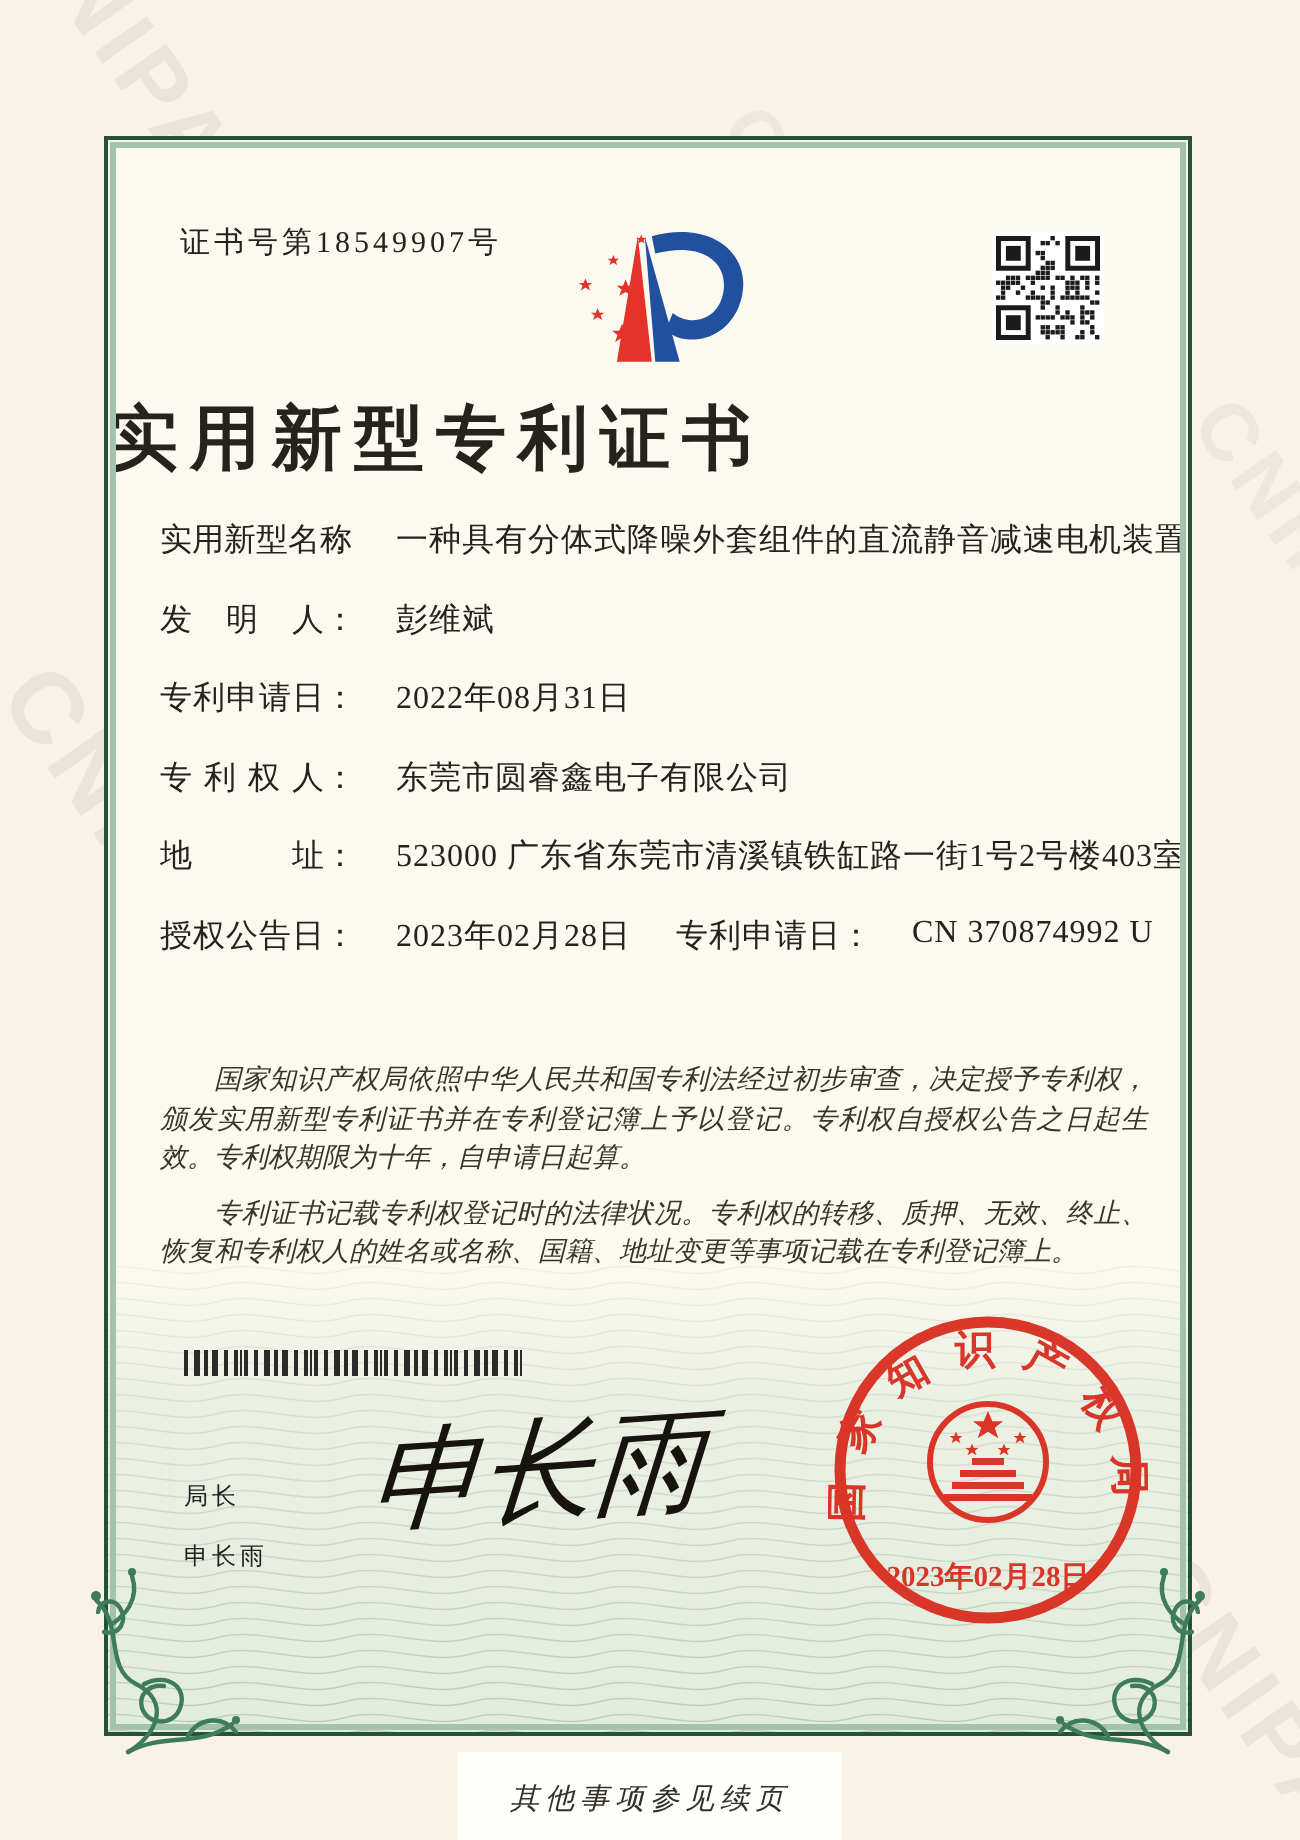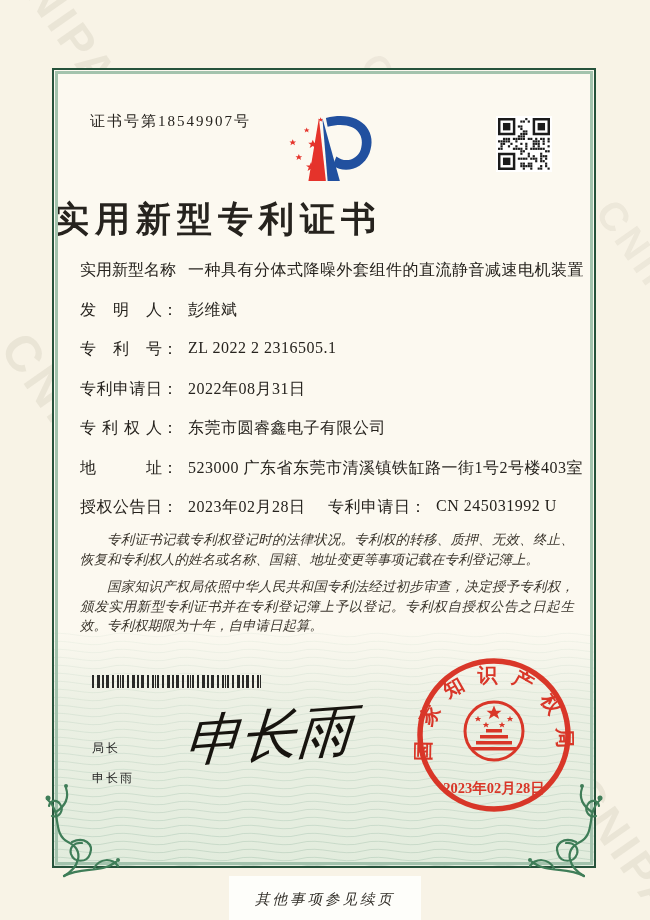--- a/index.html
+++ b/index.html
@@ -49,21 +49,21 @@
 
   .title {
     position:absolute; left:0; top:126px; width:100%; text-align:left;
     font-size:35px; font-weight:bold; letter-spacing:6px; z-index:2;
   }
 
   .rows { position:absolute; left:26px; top:190px; width:495px; z-index:2; font-size:16px; }
   .row { height:20px; margin-bottom:19.5px; white-space:nowrap; }
   .row-label { display:inline-block; width:82px; text-align:justify; text-align-last:justify; vertical-align:top;}
   .row-colon { display:inline-block; vertical-align:top;}
-  .row-value { display:inline-block; margin-left:10px; vertical-align:top; letter-spacing:0.5px;}
+  .row-value { display:inline-block; margin-left:20px; vertical-align:top; letter-spacing:0.5px;}
   .row-value.fixed { width:136px; }
   .row .second { margin-left:4px; }
 
   .body-text {
     position:absolute; left:26px; top:460px; width:494px; z-index:2;
     font-size:13.5px; font-style:italic; color:#3a352c; line-height:19.5px;
     text-align:justify;
   }
   .body-text p { text-indent:2em; margin-bottom:8px; }
 
@@ -323,39 +323,36 @@
     <div class="title">实用新型专利证书</div>
 
     <div class="rows">
       <div class="row">
         <span class="row-label">实用新型名称</span><span class="row-colon">：</span><span class="row-value">一种具有分体式降噪外套组件的直流静音减速电机装置</span>
       </div>
       <div class="row">
         <span class="row-label">发明人</span><span class="row-colon">：</span><span class="row-value">彭维斌</span>
       </div>
       <div class="row">
-        <span class="row-label">专利号</span><span class="row-colon">：</span><span class="row-value">ZL 2022 2 2316505.1</span>
-      </div>
-      <div class="row">
         <span class="row-label">专利申请日</span><span class="row-colon">：</span><span class="row-value">2022年08月31日</span>
       </div>
       <div class="row">
         <span class="row-label">专利权人</span><span class="row-colon">：</span><span class="row-value">东莞市圆睿鑫电子有限公司</span>
       </div>
       <div class="row">
         <span class="row-label">地址</span><span class="row-colon">：</span><span class="row-value">523000 广东省东莞市清溪镇铁缸路一街1号2号楼403室</span>
       </div>
       <div class="row">
-        <span class="row-label">授权公告日</span><span class="row-colon">：</span><span class="row-value fixed">2023年02月28日</span><span class="row-label second">专利申请日</span><span class="row-colon">：</span><span class="row-value">CN 245031992 U</span>
+        <span class="row-label">授权公告日</span><span class="row-colon">：</span><span class="row-value fixed">2023年02月28日</span><span class="row-label second">专利申请日</span><span class="row-colon">：</span><span class="row-value">CN 370874992 U</span>
       </div>
     </div>
 
     <div class="body-text">
+      <p>国家知识产权局依照中华人民共和国专利法经过初步审查，决定授予专利权，颁发实用新型专利证书并在专利登记簿上予以登记。专利权自授权公告之日起生效。专利权期限为十年，自申请日起算。</p>
       <p>专利证书记载专利权登记时的法律状况。专利权的转移、质押、无效、终止、恢复和专利权人的姓名或名称、国籍、地址变更等事项记载在专利登记簿上。</p>
-      <p>国家知识产权局依照中华人民共和国专利法经过初步审查，决定授予专利权，颁发实用新型专利证书并在专利登记簿上予以登记。专利权自授权公告之日起生效。专利权期限为十年，自申请日起算。</p>
     </div>
 
     <div class="barcode"></div>
 
     <div class="signer">
       <div>局长</div>
       <div>申长雨</div>
     </div>
 
     <svg class="signature" width="225" height="100" viewBox="0 0 225 100">

